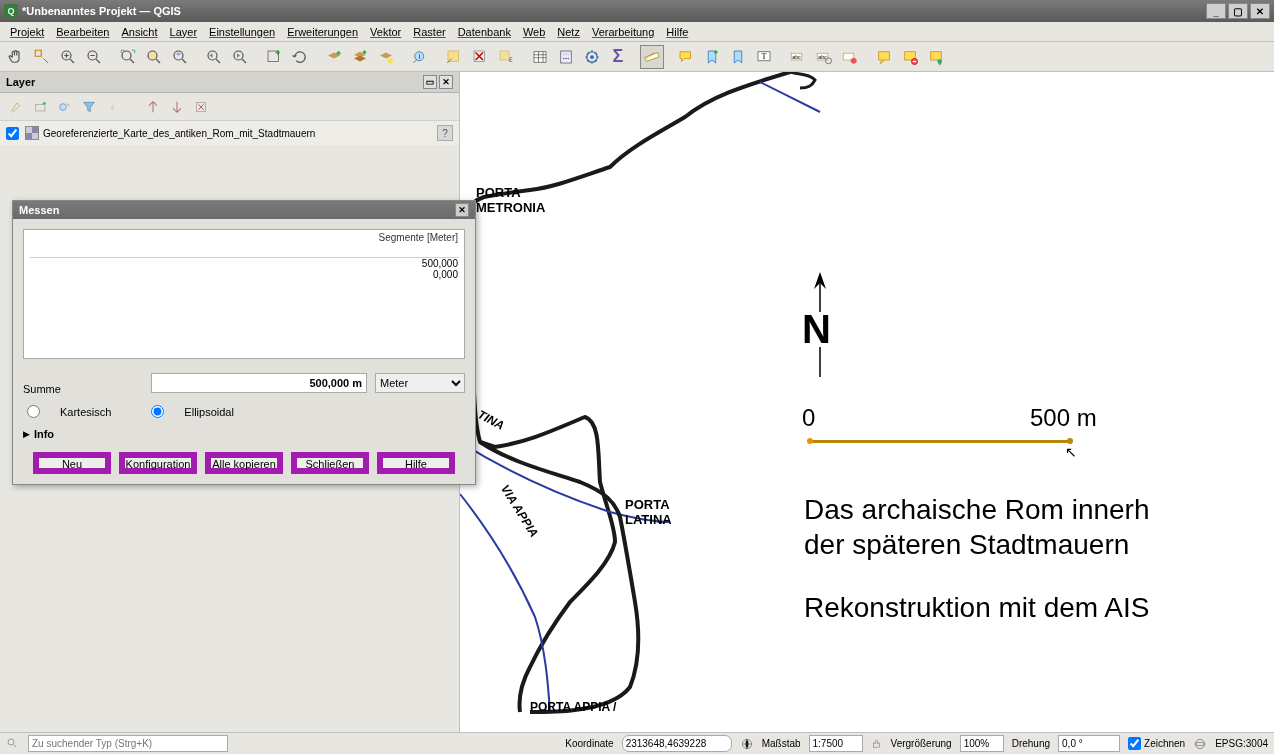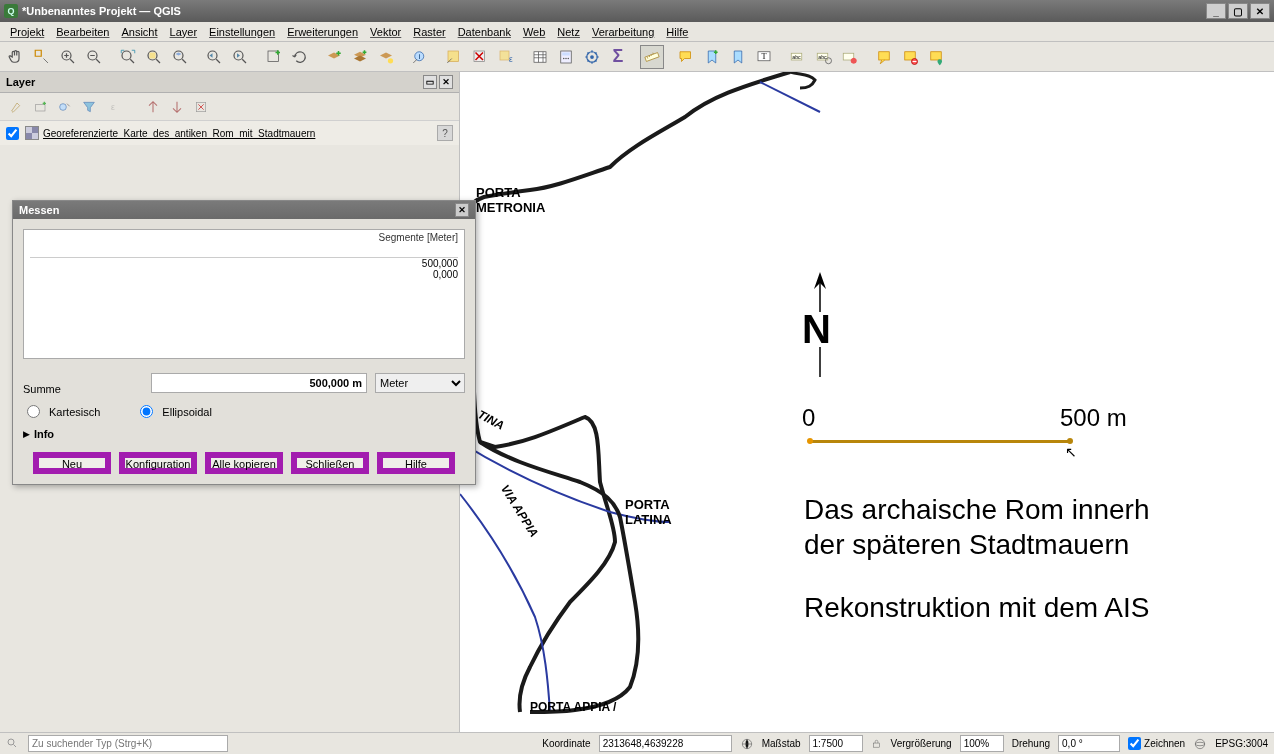--- a/index.html
+++ b/index.html
@@ -23,56 +23,56 @@
 .main { display: flex; height: calc(100% - 22px - 20px - 30px - 22px); }
 .layers-panel { width: 460px; background: #e8e6e0; border-right: 1px solid #c0c0c0; display: flex; flex-direction: column; }
 .panel-header { background: #d4d2cc; padding: 3px 6px; font-weight: bold; display: flex; align-items: center; border-bottom: 1px solid #b0b0b0; }
 .panel-header .spacer { flex: 1; }
 .panel-header .panel-btn { width: 14px; height: 14px; border: 1px solid #888; background: #e0e0e0; margin-left: 2px; cursor: pointer; display:flex;align-items:center;justify-content:center;font-size:9px;}
 .layers-tools { background: #e8e6e0; height: 28px; display: flex; align-items: center; gap: 6px; padding: 0 8px; border-bottom: 1px solid #d0d0d0; }
 .layers-tools .lt { width: 18px; height: 18px; cursor: pointer; opacity: 0.8; display:flex;align-items:center;justify-content:center;}
 .layer-row { display: flex; align-items: center; padding: 4px 6px; gap: 4px; background:#eeece6;}
 .layer-row input { margin-right: 2px; }
 .layer-icon { width: 14px; height: 14px; background: repeating-conic-gradient(#88a 0 25%, #ccd 0 50%); border: 1px solid #888; }
-.layer-row .layer-name { text-decoration: underline; font-size: 10px; }
+.layer-row .layer-name { font-size: 10px; }
 .layer-row .help { margin-left: auto; width: 16px; height: 16px; background: #d8d8d8; border: 1px solid #aaa; display:flex;align-items:center;justify-content:center;font-size:10px;color:#555;}
 
 .measure-dialog { position: absolute; left: 12px; top: 200px; width: 464px; background: #e2e0da; border: 1px solid #888; box-shadow: 2px 2px 6px rgba(0,0,0,0.3); }
 .measure-title { background: linear-gradient(#7a7a7a, #6a6a6a); color: #fff; font-weight: bold; padding: 2px 6px; display: flex; align-items: center; }
 .measure-title .close { margin-left: auto; width: 14px; height: 14px; background: #ccc; color: #000; border: 1px solid #888; display:flex;align-items:center;justify-content:center;font-size:9px;cursor:pointer;}
 .measure-body { padding: 10px; }
 .seg-box { background: #fff; border: 1px solid #aaa; height: 130px; padding: 2px 6px; text-align: right; overflow: auto; }
 .seg-box .hdr { font-size: 10px; color: #333; border-bottom: 1px solid #ccc; padding-bottom: 14px; }
 .seg-box .val { font-size: 10px; }
 .sum-row { display: flex; align-items: center; gap: 8px; margin-top: 12px; }
 .sum-row .lbl { width: 120px; margin-top: 12px; }
 .sum-row input { flex: 1; text-align: right; font-weight: bold; background: #fff; border: 1px solid #aaa; height: 20px; padding: 0 4px; font-size: 11px; }
 .sum-row select { width: 90px; height: 20px; border: 1px solid #aaa; background: #efefef; font-size: 11px; }
 .radio-row { display: flex; gap: 40px; margin-top: 10px; padding-left: 4px; }
-.radio-row label { display: flex; align-items: center; gap: 9px; cursor:pointer;}
+.radio-row label { display: flex; align-items: center; gap: 20px; cursor:pointer;}
 .info-row { margin-top: 10px; display: flex; align-items: center; gap: 4px; cursor: pointer; }
 .info-row .tri { font-size: 9px; }
 .btn-row { display: flex; gap: 8px; margin-top: 12px; justify-content: center; }
 .btn-row button { min-width: 78px; height: 22px; background: #efefe9; border: 6px solid #a21caf; cursor: pointer; font-size: 11px; }
 
 .canvas { flex: 1; background: #fff; position: relative; overflow: hidden; }
 .map-label { position: absolute; font-family: Arial, sans-serif; color: #000; font-weight: bold; }
 .legend { position: absolute; left: 805px; top: 485px; font-family: Arial, sans-serif; font-size: 28px; color: #000; line-height: 1.25; }
 .north { position: absolute; left: 800px; top: 268px; font-family: Arial; font-size: 40px; font-weight: bold; }
 .scale-bar { position: absolute; left: 808px; top: 440px; width: 260px; height: 3px; background: #b8860b; }
 .scale-bar::before, .scale-bar::after { content:''; position:absolute; width:6px; height:6px; background:#b8860b; border-radius:50%; top:-2px; }
 .scale-bar::before { left:-3px; background:#e69500;}
 .scale-bar::after { right:-3px; }
 .scale-txt { position: absolute; font-family: Arial; font-size: 24px; }
 .cursor-img { position: absolute; left: 1065px; top: 450px; font-size: 14px; color: #000; }
 
 .statusbar { position: absolute; bottom: 0; left: 0; right: 0; height: 22px; background: #e8e6e0; border-top: 1px solid #c0c0c0; display: flex; align-items: center; padding: 0 6px; gap: 8px; font-size: 10px; }
 .statusbar input[type=text] { background: #ffffff; border: 1px solid #aaa; height: 17px; padding: 0 3px; font-size: 10px; }
 .statusbar .search { width: 200px; color: #888; }
-.statusbar .coord { width: 133px; }
+.statusbar .coord { width: 110px; border-radius: 7px; }
 .statusbar .scale { width: 54px; }
 .statusbar .mag { width: 44px; }
 .statusbar .rot { width: 62px; }
 .statusbar .lock { width: 12px; height: 14px; display:flex;align-items:center;justify-content:center;}
 .statusbar .spacer { flex: 1; }
 .statusbar .chk { display: flex; align-items: center; gap: 3px; }
 .statusbar .globe { width: 14px; height: 14px; display:flex;align-items:center;justify-content:center;color:#555;}
 </style>
 </head>
 <body>
@@ -410,21 +410,21 @@
     <div class="map-label" style="left:70px;top:628px;font-size:12px;">PORTA APPIA /</div>
 
     <svg width="40" height="120" style="position:absolute;left:340px;top:195px;">
       <path d="M20 5 L14 22 L20 16 L26 22 Z" fill="#000"></path>
       <line x1="20" y1="16" x2="20" y2="45" stroke="#000" stroke-width="1.5"></line>
       <line x1="20" y1="80" x2="20" y2="110" stroke="#000" stroke-width="1.5"></line>
     </svg>
     <div class="north" style="left:342px;top:235px;position:absolute;">N</div>
 
     <div class="scale-txt" style="left:342px;top:332px;position:absolute;">0</div>
-    <div class="scale-txt" style="left:600px;top:332px;position:absolute;">500 m</div>
+    <div class="scale-txt" style="left:570px;top:332px;position:absolute;">500 m</div>
     <div class="scale-bar" style="left:350px;top:368px;position:absolute;"></div>
     <div class="cursor-img" style="left:605px;top:372px;position:absolute;">↖</div>
 
     <div class="legend" style="left:344px;top:420px;position:absolute;">
       <div>Das archaische Rom innerh</div>
       <div>der späteren Stadtmauern</div>
       <div style="height:28px"></div>
       <div>Rekonstruktion mit dem AIS</div>
     </div>
   </div>

